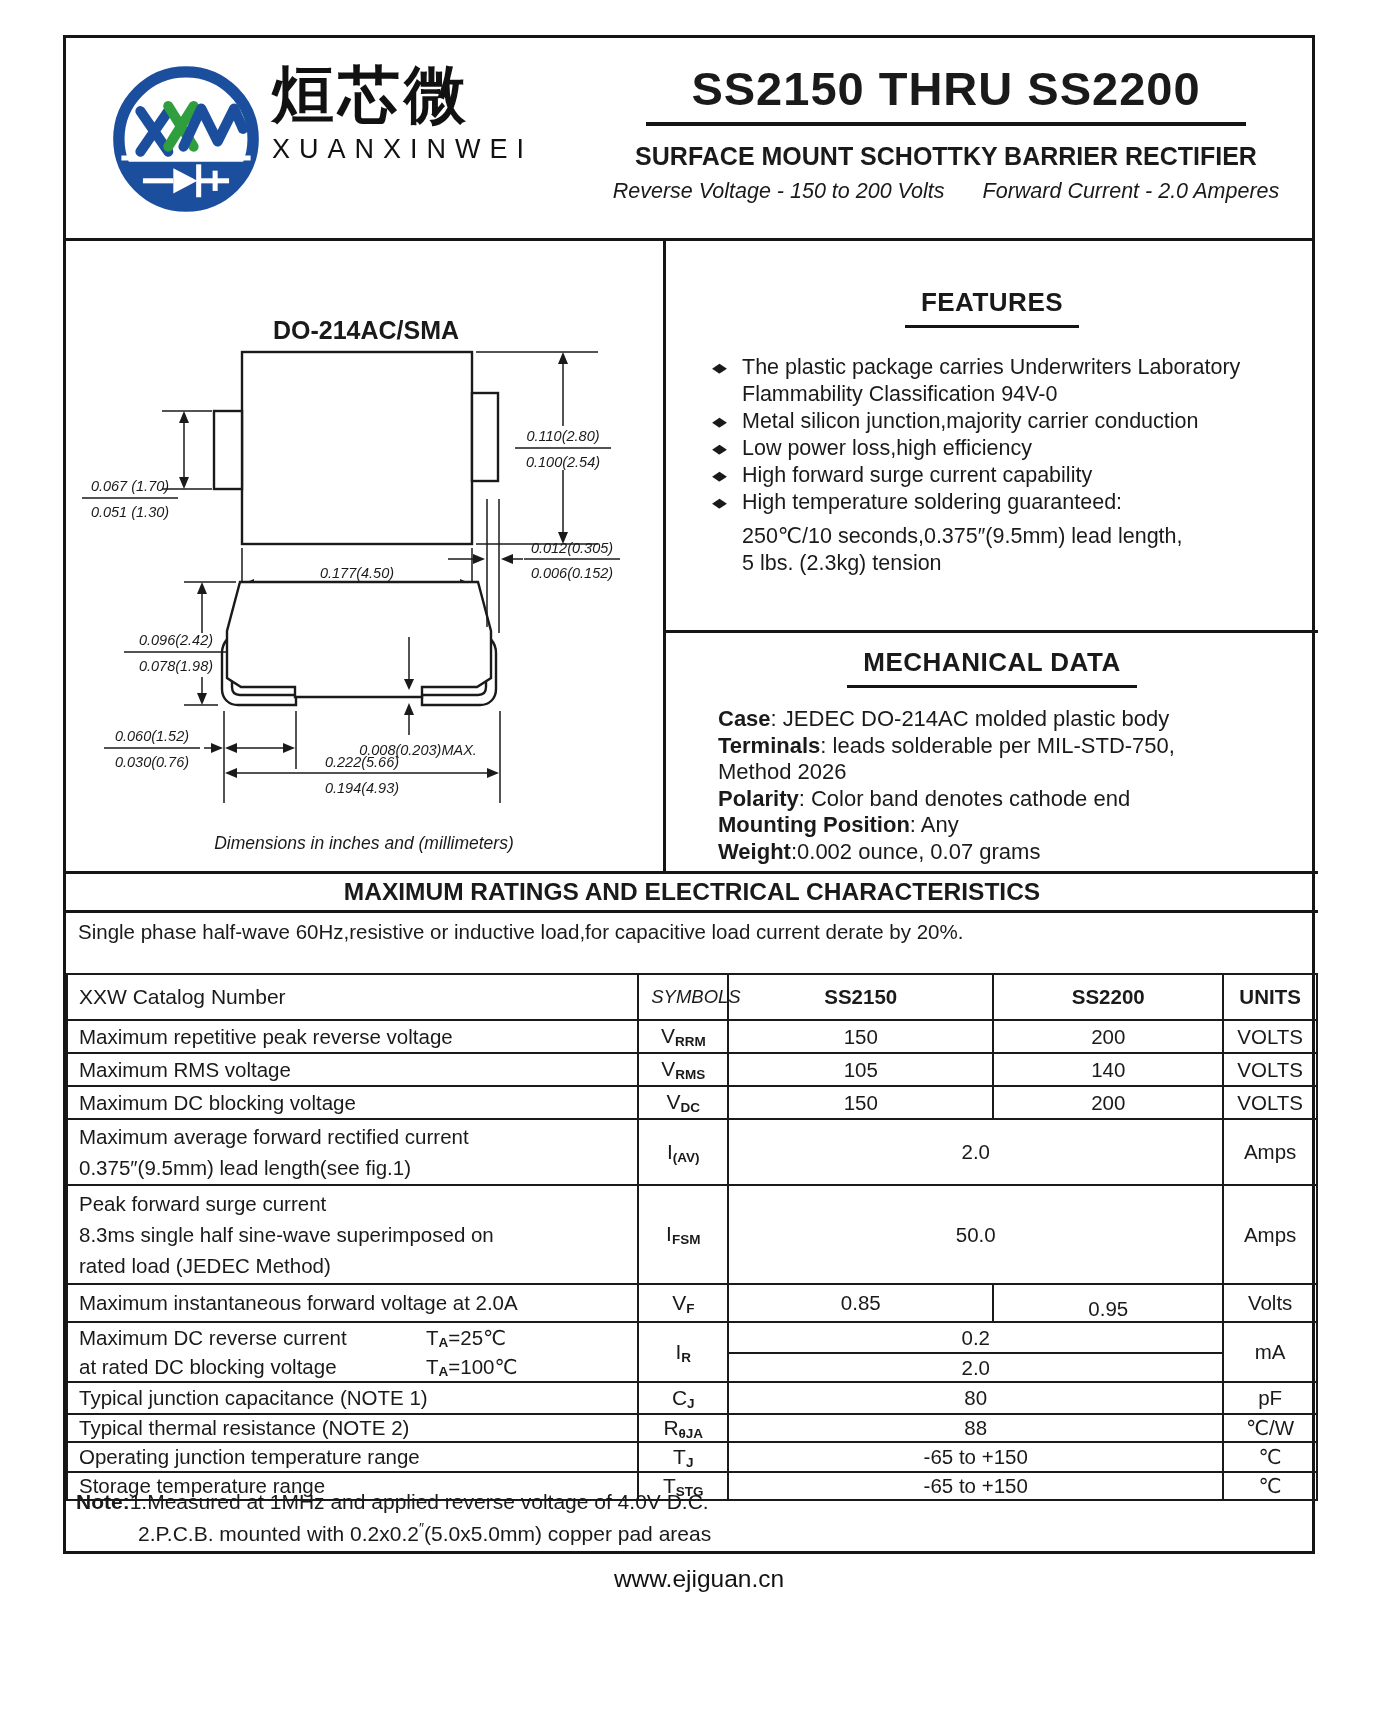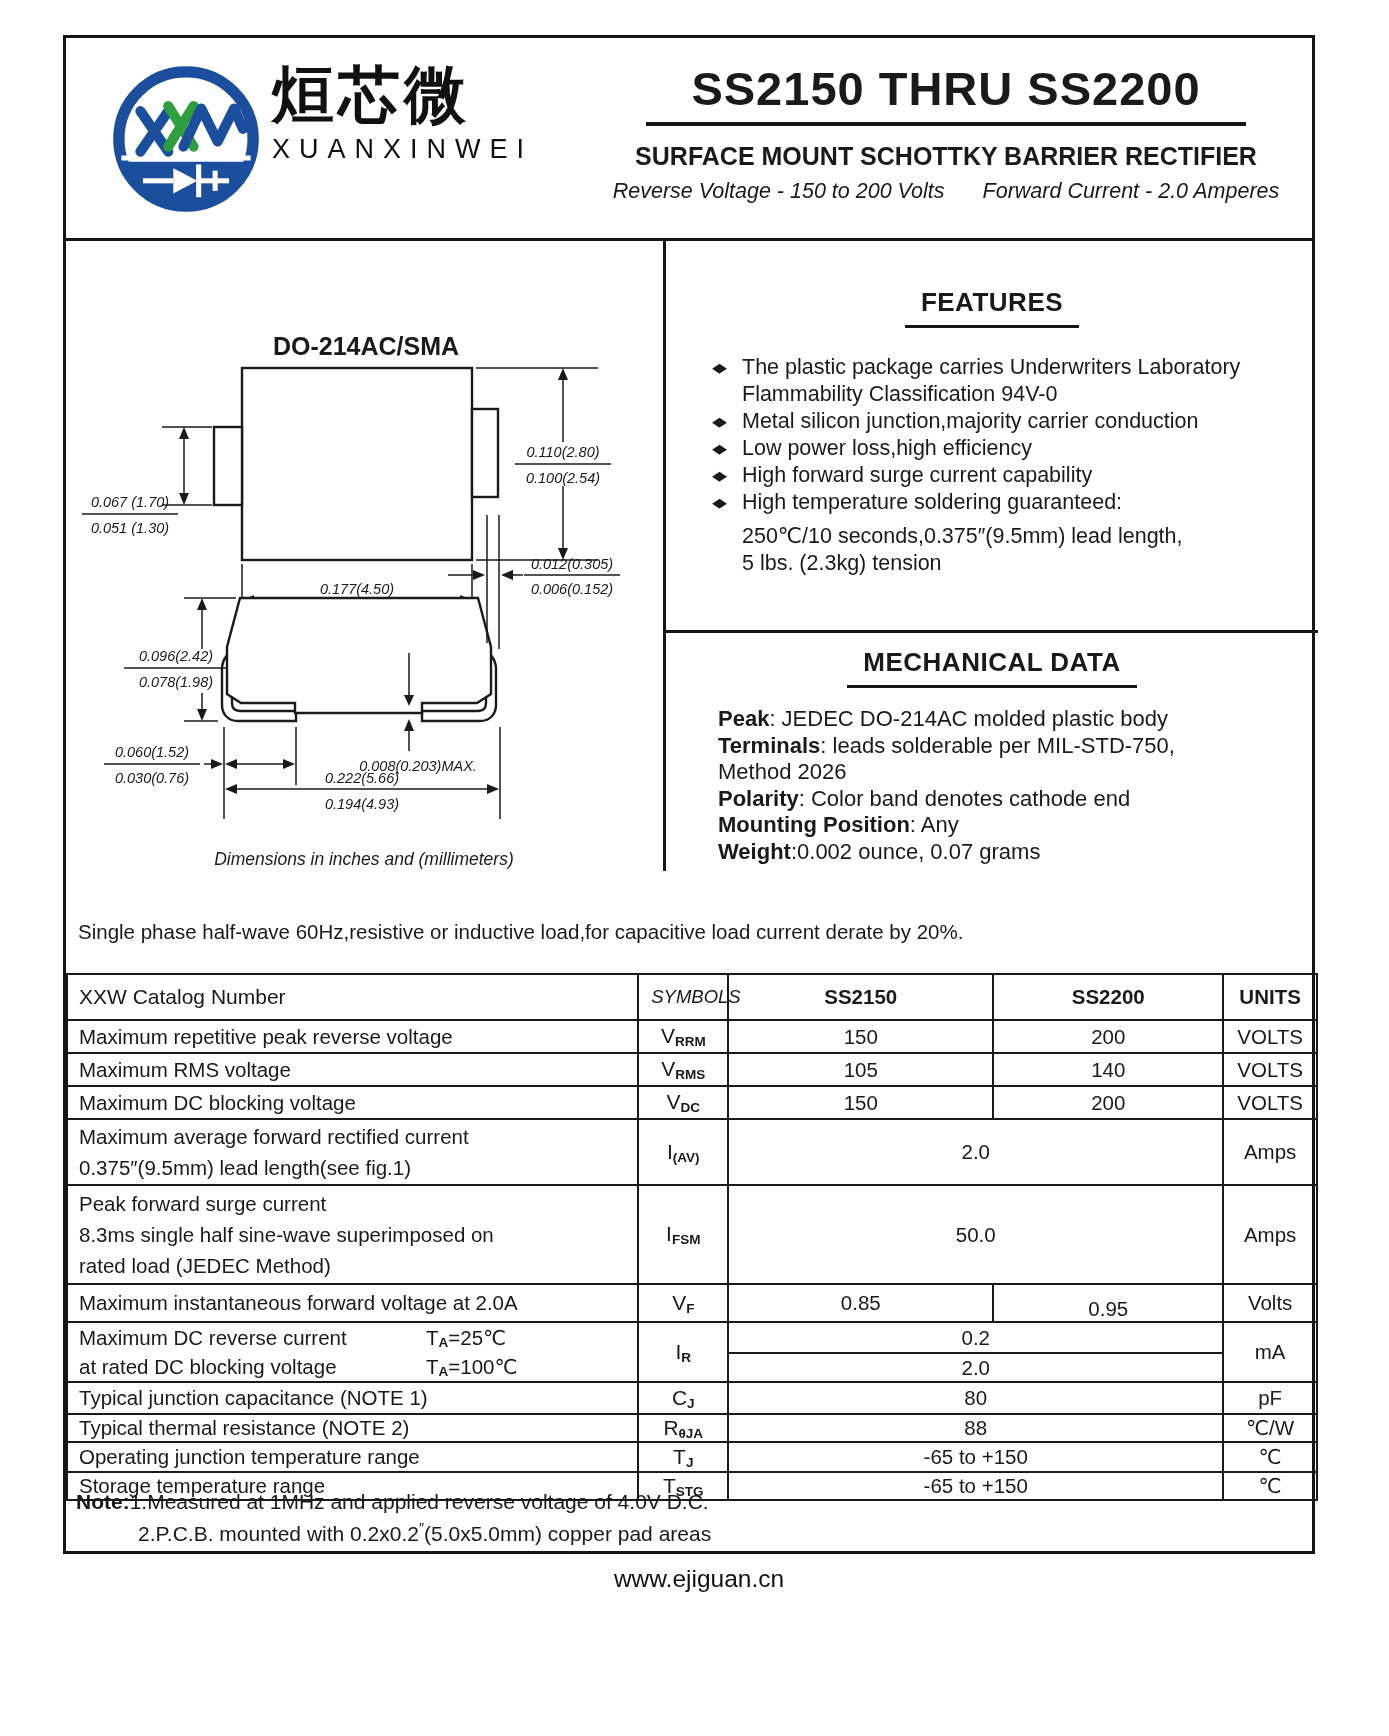--- a/index.html
+++ b/index.html
@@ -13,21 +13,21 @@
   .logo-textcol{display:flex;flex-direction:column;}
   .logo-cn{font-size:62px;font-weight:700;letter-spacing:4px;color:#111;line-height:70px;font-family:"DejaVu Sans","Liberation Sans",sans-serif;}
   .logo-en{font-size:27px;font-weight:500;letter-spacing:9px;color:#111;margin-top:4px;}
   .titleblock{position:absolute;left:535px;top:26px;width:690px;text-align:center;}
   .ptitle{font-size:47px;font-weight:700;letter-spacing:1px;line-height:50px;}
   .ptitle-rule{height:4px;background:#151515;width:600px;margin:8px auto 16px auto;}
   .psub{font-size:25px;font-weight:700;}
   .ptag{margin-top:8px;font-style:italic;font-size:21.5px;display:flex;justify-content:center;gap:38px;}
   
   .cols{position:absolute;left:0;top:203px;width:1252px;height:630px;}
-  .leftpanel{position:absolute;left:0;top:16px;width:597px;height:630px;}
+  .leftpanel{position:absolute;left:0;top:0;width:597px;height:630px;}
   .rightpanel{position:absolute;left:597px;top:0;width:655px;height:630px;border-left:3px solid #151515;box-sizing:border-box;}
   .featsec{height:392px;border-bottom:3px solid #151515;box-sizing:border-box;padding-top:46px;}
   .h2wrap{text-align:center;}
   .h2{display:inline-block;font-size:26px;font-weight:700;letter-spacing:.5px;border-bottom:3px solid #151515;padding:0 16px 7px 16px;}
   .featlist{margin:26px 0 0 46px;font-size:21.5px;}
   .fline{display:flex;line-height:27px;}
   .fline .bullet{width:30px;flex:0 0 30px;font-size:13px;transform:scaleX(1.5);transform-origin:left center;}
   .fline.cont{margin-left:30px;}
   .fline.gap{margin-top:7px;}
   .mechsec{padding-top:14px;}
@@ -237,31 +237,32 @@
                 <span>250℃/10 seconds,0.375″(9.5mm) lead length,</span>
               </div>
             <div class="fline cont">
                 <span>5 lbs. (2.3kg) tension</span>
               </div>
           </div>
         </div>
         <div class="mechsec">
           <div class="h2wrap"><span class="h2">MECHANICAL DATA</span></div>
           <div class="mechlines">
-            <div><b>Peak</b><span>: JEDEC DO-214AC molded plastic body</span></div>
+            <div><b>Case</b><span>: JEDEC DO-214AC molded plastic body</span></div>
             <div><b>Terminals</b><span>: leads solderable per MIL-STD-750,</span></div>
             <div><b></b><span>Method 2026</span></div>
             <div><b>Polarity</b><span>: Color band denotes cathode end</span></div>
             <div><b>Mounting Position</b><span>: Any</span></div>
             <div><b>Weight</b><span>:0.002 ounce, 0.07 grams</span></div>
           </div>
         </div>
       </div>
     </div>
 
+    <div class="band">MAXIMUM RATINGS AND ELECTRICAL CHARACTERISTICS</div>
     <div class="ratnotes">
       <div>Single phase half-wave 60Hz,resistive or inductive load,for capacitive load current derate by 20%.</div>
     </div>
 
     <div class="tblwrap">
       <table>
         <colgroup>
           <col style="width:45.7%">
             <col style="width:7.2%">
             <col style="width:21.2%">

